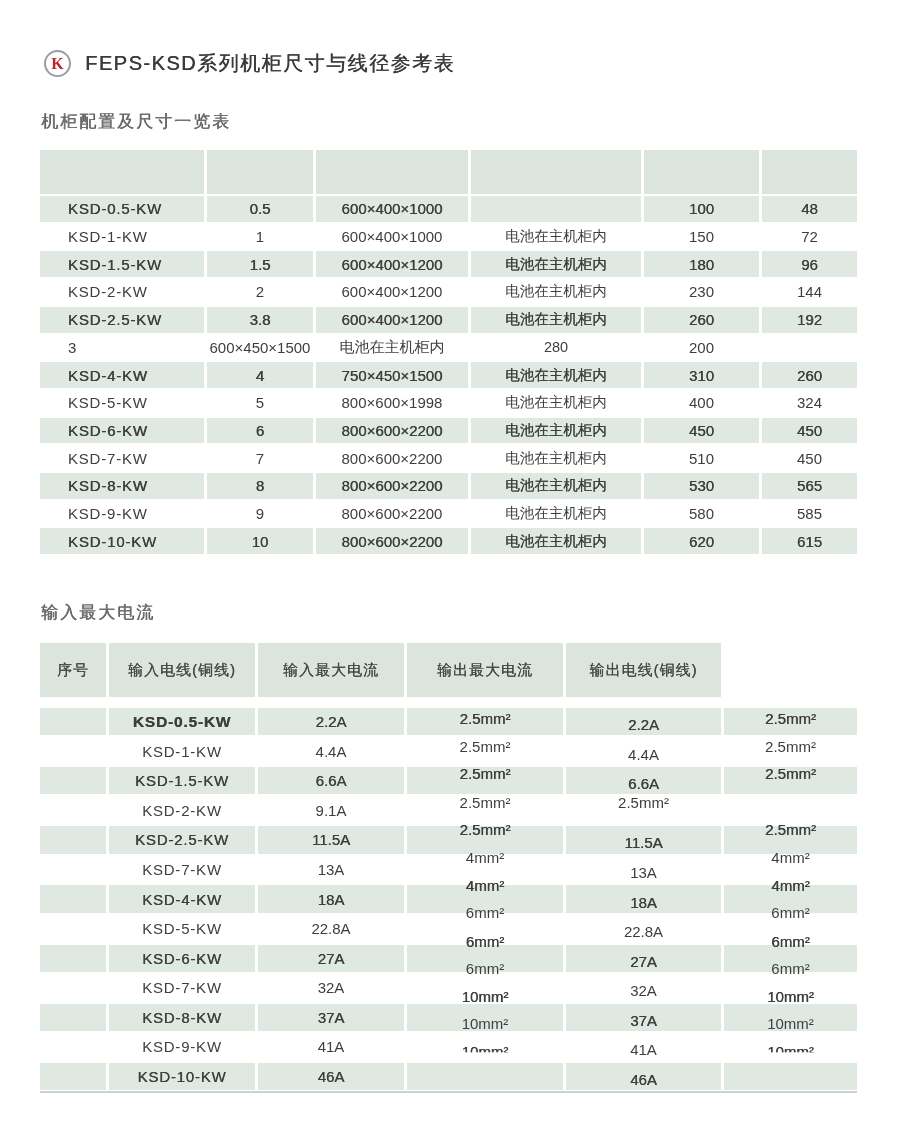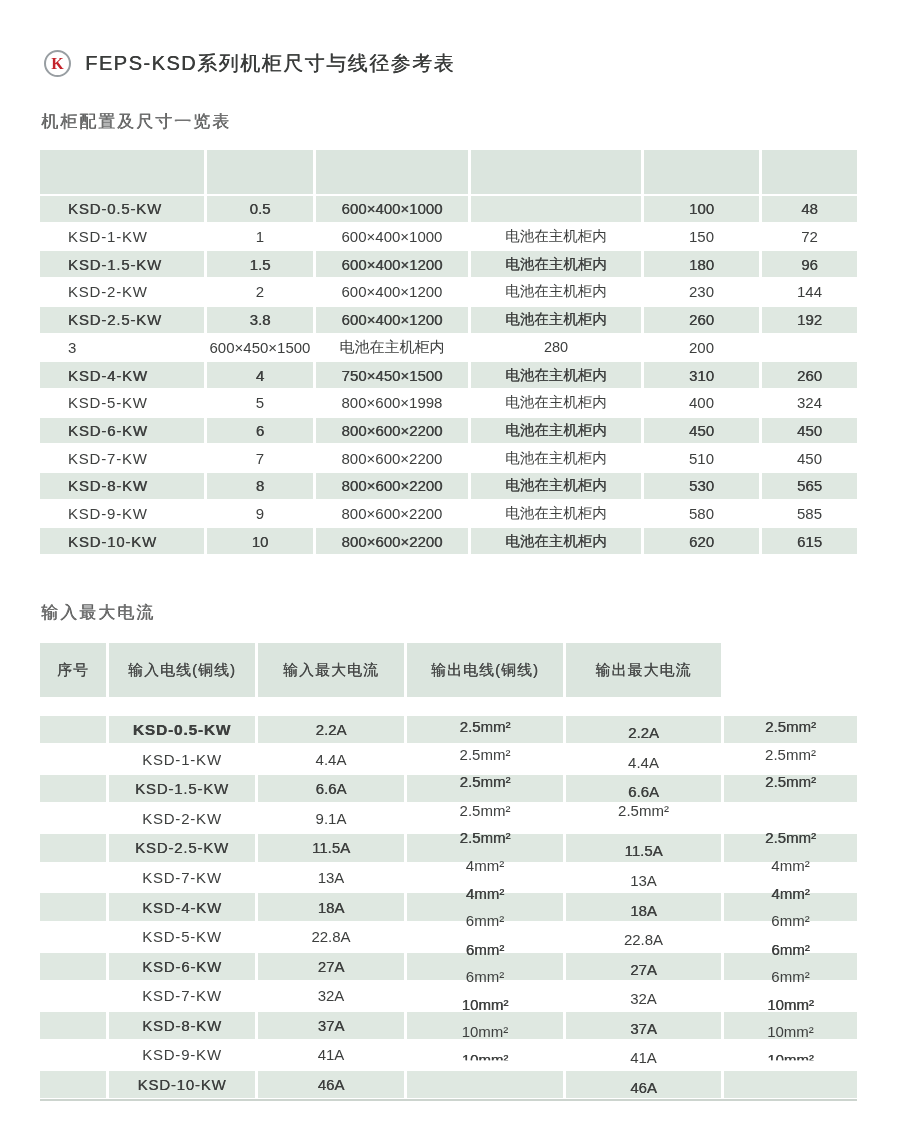--- a/index.html
+++ b/index.html
@@ -52,21 +52,21 @@
   #table1 .trow{grid-template-columns:164px 106px 152px 170px 115px 1fr;}
   #table1 .thead{height:44px;margin-bottom:2px;}
   #table1 .thead > div{background:var(--header_green);}
   #table1 .trow.data{height:25.8px;margin-bottom:1.9px;}
   #table1 .trow.data > div:first-child{justify-content:flex-start;padding-left:28px;letter-spacing:0.8px;}
   #table1 .trow.data > div:nth-child(4){font-size:14.5px;}
 
   
   #table2{top:643px;border-bottom:2px solid var(--line_gray);padding-bottom:1px;}
   #table2 .trow{grid-template-columns:66px 146px 146px 156px 155px 1fr;}
-  #table2 .thead{height:54px;margin-bottom:19px;}
+  #table2 .thead{height:54px;margin-bottom:11px;}
   #table2 .thead > div{background:var(--header_green);color:#474948;text-shadow:0.35px 0 0 #474948;letter-spacing:1px;}
   #table2 .trow.data{height:27.2px;margin-bottom:2.4px;}
   #table2 .trow.data:last-child{margin-bottom:0;}
   #table2 .trow.data > div:nth-child(2){letter-spacing:0.8px;}
   #table2 .bold-model{font-weight:bold;font-size:15.5px;letter-spacing:1px;}
   .wire-span{display:inline-block;}
   .low-span{display:inline-block;transform:translateY(2.5px);}
 </style>
 </head>
 <body>
@@ -198,22 +198,22 @@
       </div>
   </div>
 
   <div class="section-heading" id="heading2">输入最大电流</div>
 
   <div class="tbl" id="table2">
     <div class="trow thead">
       <div>序号</div>
       <div>输入电线(铜线)</div>
       <div>输入最大电流</div>
+      <div>输出最大电流</div>
       <div>输出电线(铜线)</div>
-      <div>输出最大电流</div>
     </div>
     <div>
         <div class="trow data green">
           <div></div>
           <div class="bold-model">KSD-0.5-KW</div>
           <div>2.2A</div>
           <div>
             <span class="wire-span" style="transform: translateY(-3px);">2.5mm²</span>
           </div>
           <div>

